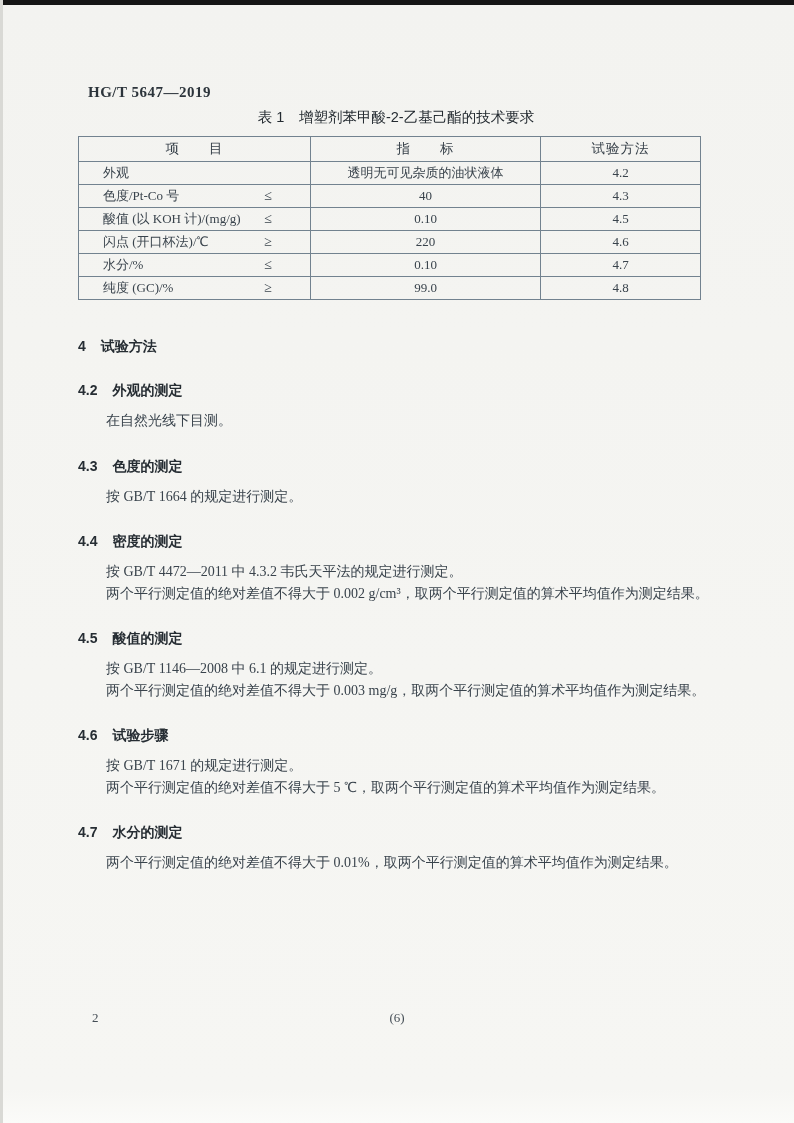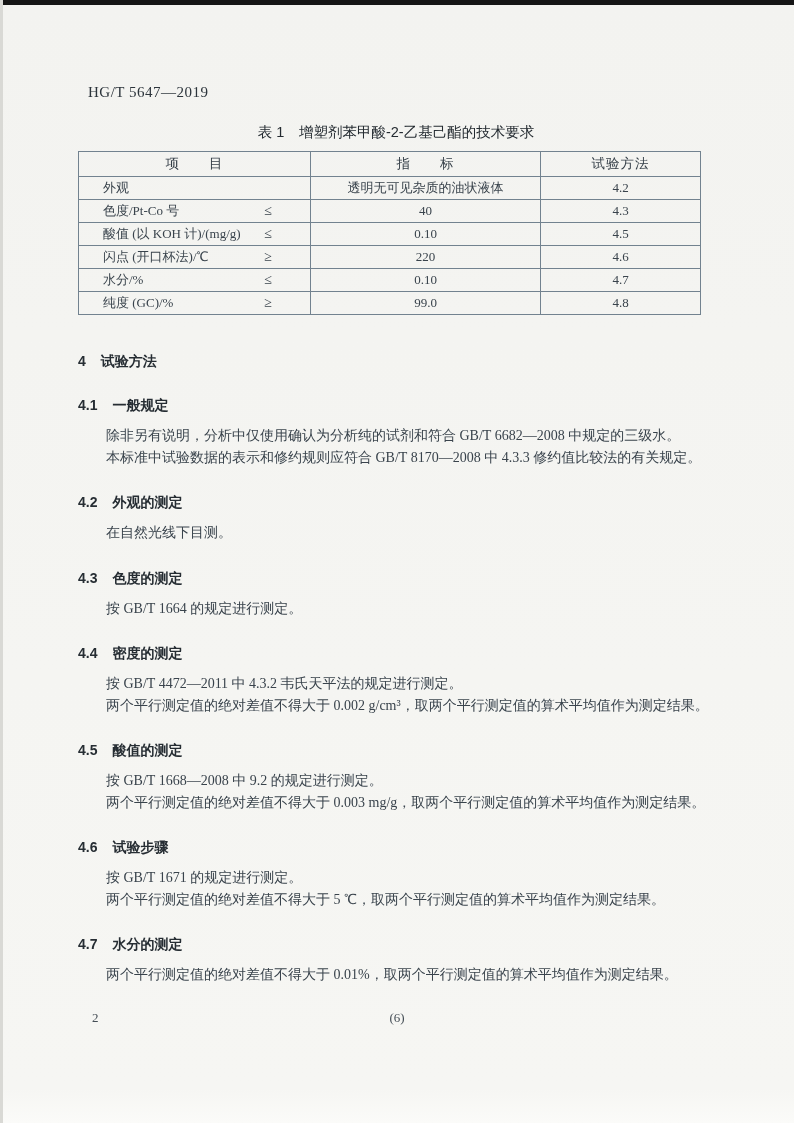--- a/index.html
+++ b/index.html
@@ -18,22 +18,22 @@
     position:absolute;top:0;left:0;width:794px;height:5px;background:#151515;
   }
   .scan-left-edge{
     position:absolute;top:0;left:0;width:3px;height:1123px;background:#d9d9d5;
   }
   .content{
     position:absolute;left:78px;top:84px;width:636px;
   }
   .doc-code{
     font-family:"Liberation Serif", serif;
-    font-size:15px;font-weight:400;letter-spacing:0.5px;color:#2c343b;
-    margin:0 0 22px 10px;
+    font-size:15px;font-weight:700;letter-spacing:0.5px;color:#2c343b;
+    margin:0 0 7px 10px;
   }
   .table-title{
     text-align:center;font-family:"Liberation Sans", sans-serif;
     font-size:14.5px;font-weight:normal;color:#242b31;
     margin:0 0 9px 0;
   }
   table.spec{
     border-collapse:collapse;
     width:622px;
     table-layout:fixed;
@@ -182,30 +182,20 @@
 
     <div class="sections">
   <div class="section">
     <div class="section-heading">
       <span class="section-number">4</span>
       <span>试验方法</span>
     </div>
     <div></div>
   </div>
 
-  <div class="section">
-    <div class="section-heading">
-      <span class="section-number">4.1</span>
-      <span>一般规定</span>
-    </div>
-    <div>
-            <p class="para">除非另有说明，分析中仅使用确认为分析纯的试剂和符合 GB/T 6682—2008 中规定的三级水。</p>
-            <p class="para">本标准中试验数据的表示和修约规则应符合 GB/T 8170—2008 中 4.3.3 修约值比较法的有关规定。</p>
-          </div>
-  </div>
 
   <div class="section">
     <div class="section-heading">
       <span class="section-number">4.2</span>
       <span>外观的测定</span>
     </div>
     <div>
             <p class="para">在自然光线下目测。</p>
           </div>
   </div>
@@ -230,21 +220,21 @@
             <p class="para">两个平行测定值的绝对差值不得大于 0.002 g/cm³，取两个平行测定值的算术平均值作为测定结果。</p>
           </div>
   </div>
 
   <div class="section">
     <div class="section-heading">
       <span class="section-number">4.5</span>
       <span>酸值的测定</span>
     </div>
     <div>
-            <p class="para">按 GB/T 1668—2008 中 9.2 的规定进行测定。</p>
+            <p class="para">按 GB/T 1146—2008 中 6.1 的规定进行测定。</p>
             <p class="para">两个平行测定值的绝对差值不得大于 0.003 mg/g，取两个平行测定值的算术平均值作为测定结果。</p>
           </div>
   </div>
 
   <div class="section">
     <div class="section-heading">
       <span class="section-number">4.6</span>
       <span>试验步骤</span>
     </div>
     <div>

